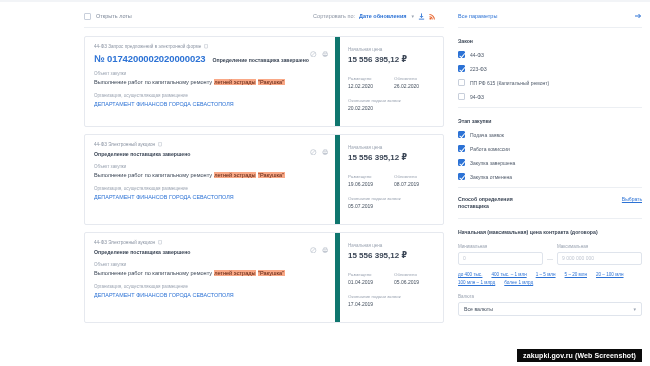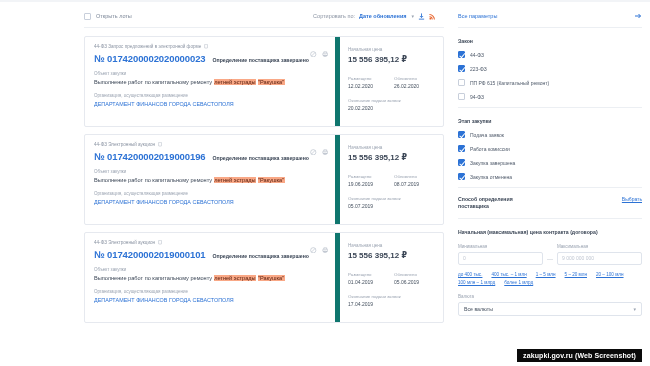--- a/index.html
+++ b/index.html
@@ -421,21 +421,20 @@
             </span>
             <span>
               <svg width="6.5" height="6.5" viewBox="0 0 16 16" fill="none" stroke="currentColor" stroke-width="1.4">
                 <path d="M4.5 5.5V2h7v3.5"></path>
                   <rect x="2" y="5.5" width="12" height="5.5" rx="1"></rect>
                   <rect x="4.5" y="10" width="7" height="4"></rect>
               </svg>
             </span>
           </div>
           <div class="num-row">
-            <span class="reg-num">№ 0174200002019000196</span>
             <span class="status">Определение поставщика завершено</span>
           </div>
           <div class="fld-label">Объект закупки</div>
           <div class="obj-text"><span>Выполнение работ по капитальному ремонту </span><span class="hl">летней эстрады</span><span> </span><span class="hl">"Ракушка"</span></div>
           <div class="fld-label">Организация, осуществляющая размещение</div>
           <div class="org-name">ДЕПАРТАМЕНТ ФИНАНСОВ ГОРОДА СЕВАСТОПОЛЯ</div>
         </div>
         <div class="card-right">
           <div class="price-label">Начальная цена</div>
           <div class="price-val">15 556 395,12 ₽</div>
@@ -473,21 +472,20 @@
             </span>
             <span>
               <svg width="6.5" height="6.5" viewBox="0 0 16 16" fill="none" stroke="currentColor" stroke-width="1.4">
                 <path d="M4.5 5.5V2h7v3.5"></path>
                   <rect x="2" y="5.5" width="12" height="5.5" rx="1"></rect>
                   <rect x="4.5" y="10" width="7" height="4"></rect>
               </svg>
             </span>
           </div>
           <div class="num-row">
-            <span class="reg-num">№ 0174200002019000101</span>
             <span class="status">Определение поставщика завершено</span>
           </div>
           <div class="fld-label">Объект закупки</div>
           <div class="obj-text"><span>Выполнение работ по капитальному ремонту </span><span class="hl">летней эстрады</span><span> </span><span class="hl">"Ракушка"</span></div>
           <div class="fld-label">Организация, осуществляющая размещение</div>
           <div class="org-name">ДЕПАРТАМЕНТ ФИНАНСОВ ГОРОДА СЕВАСТОПОЛЯ</div>
         </div>
         <div class="card-right">
           <div class="price-label">Начальная цена</div>
           <div class="price-val">15 556 395,12 ₽</div>

